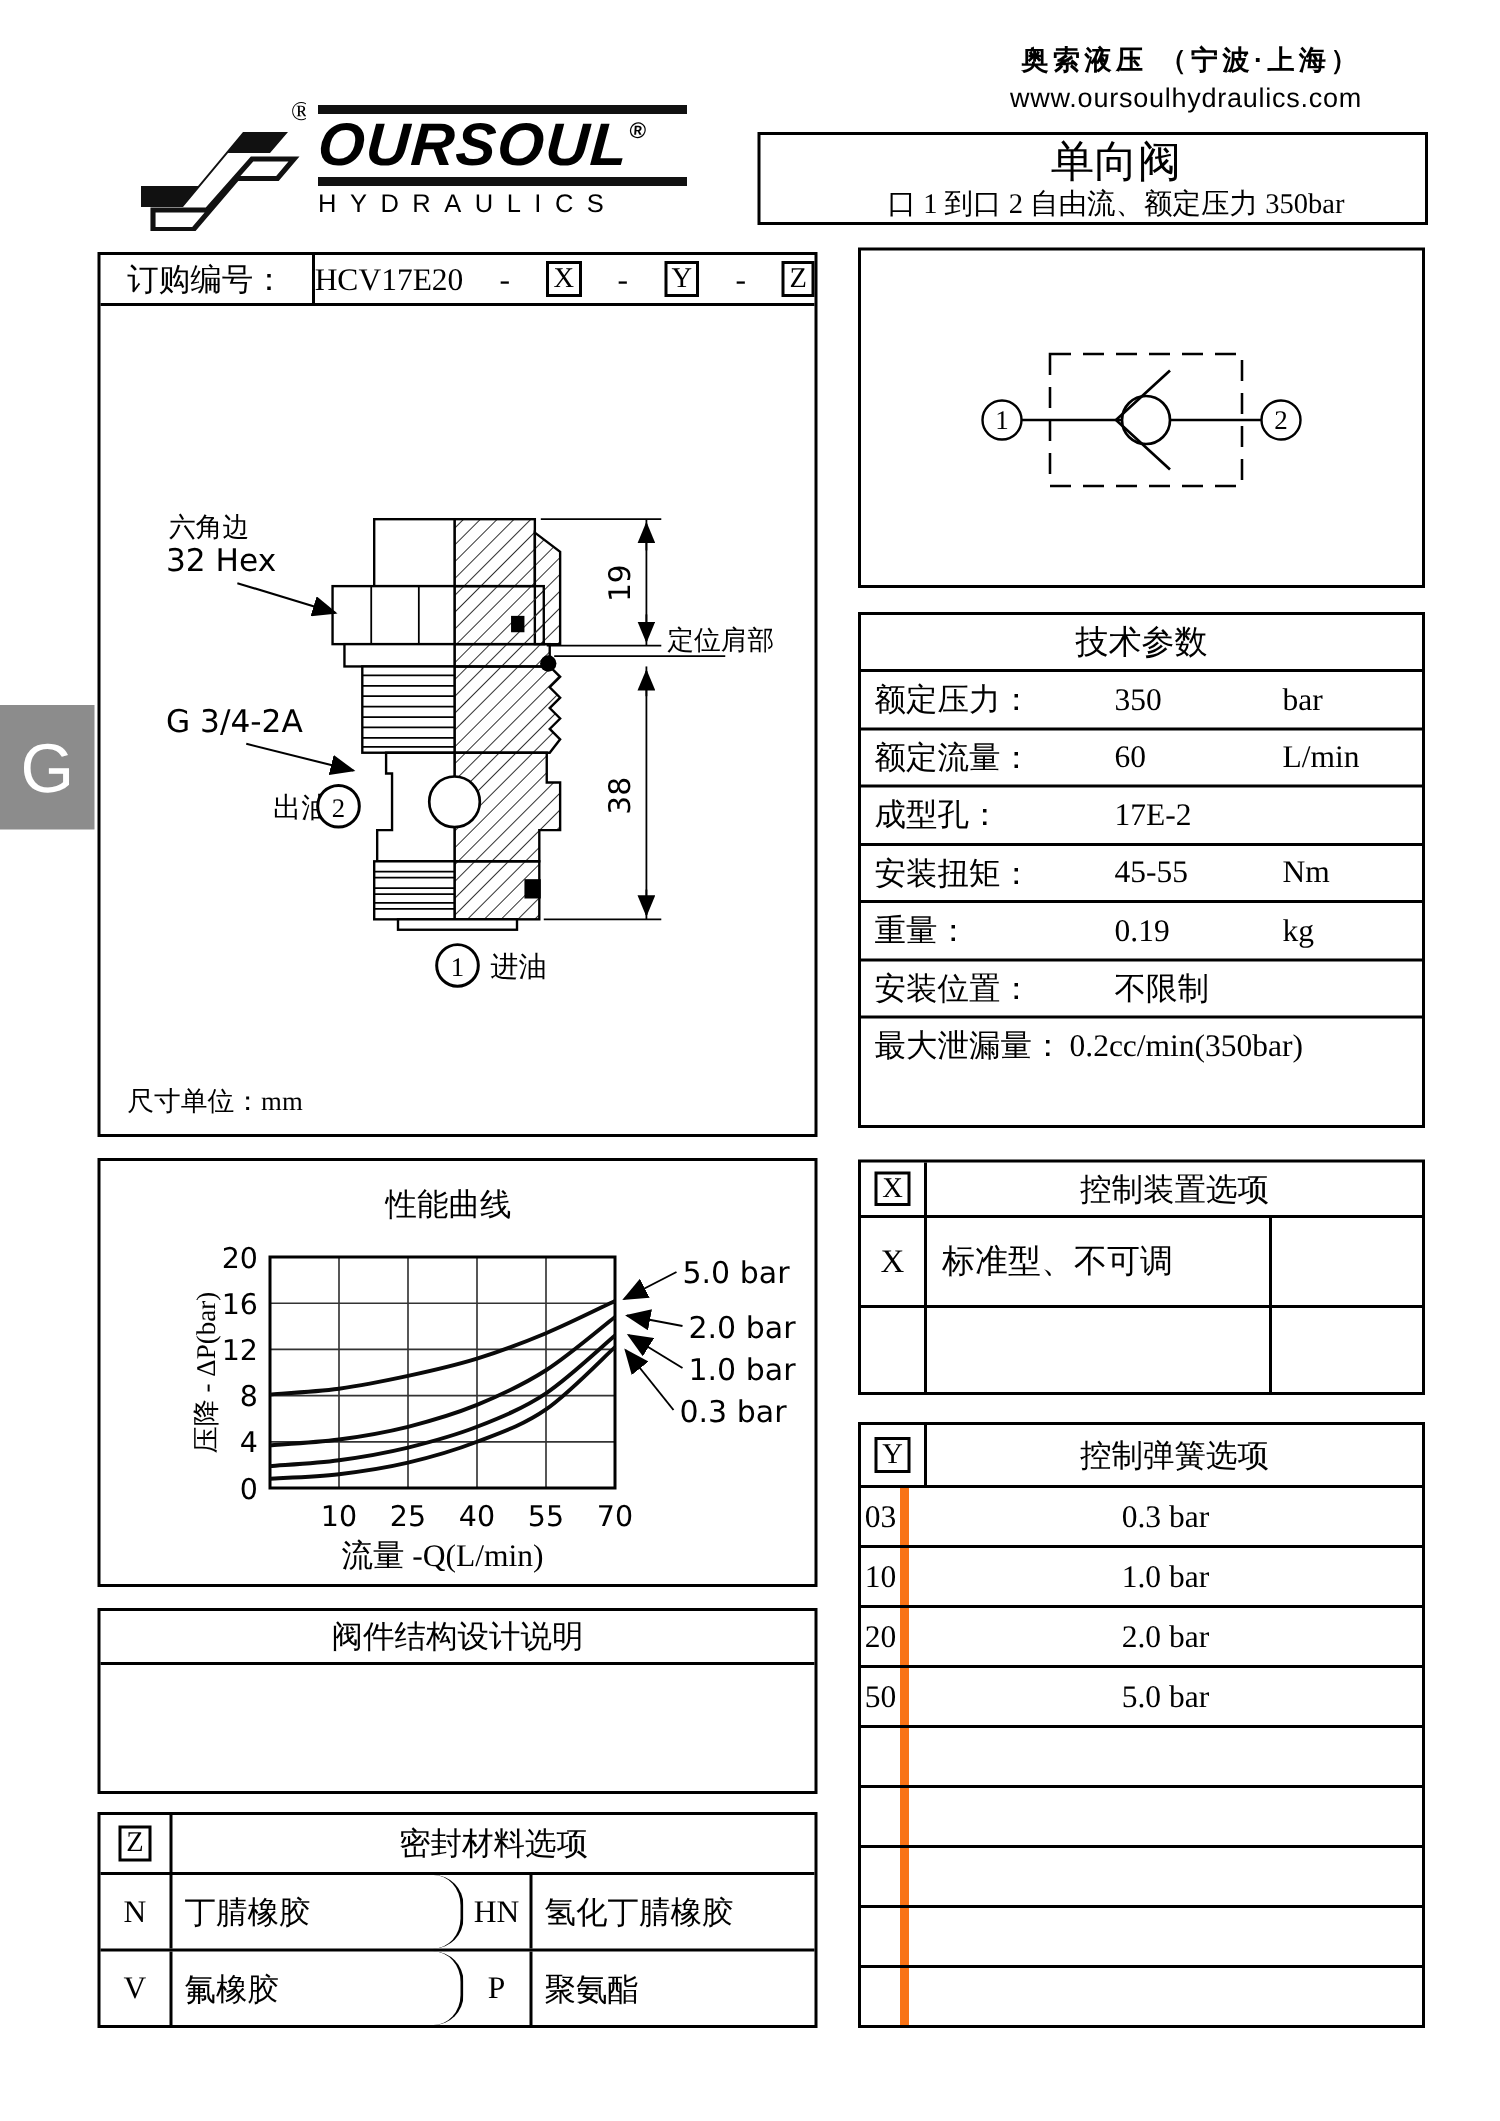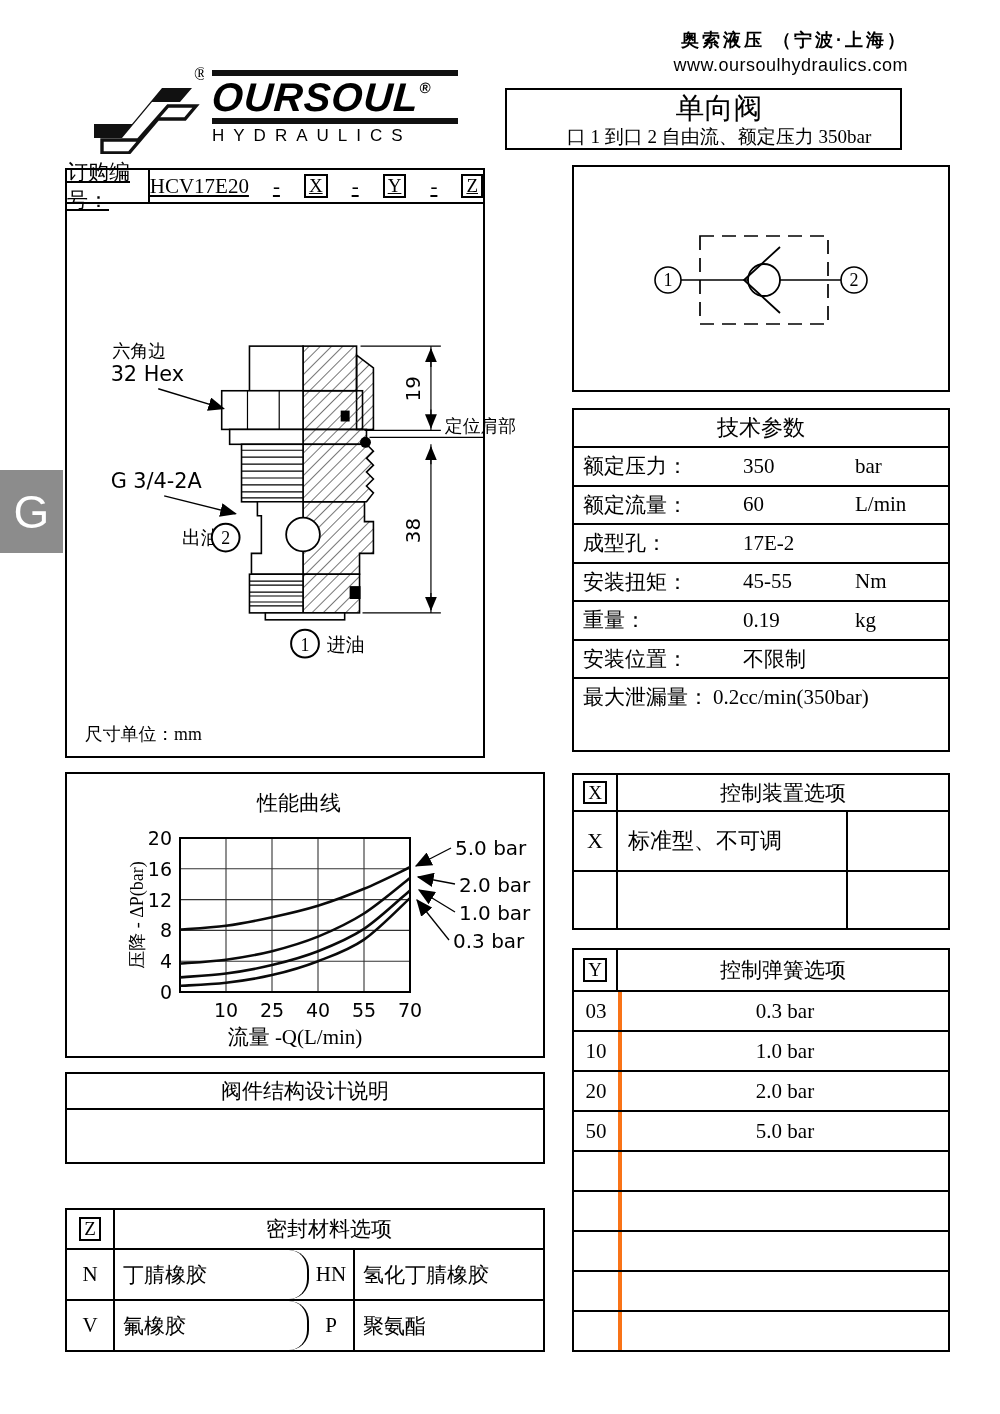--- a/index.html
+++ b/index.html
@@ -15,43 +15,43 @@
   .wm-bar { height:6px; background:#111; width:246px; }
   .wm-name { font-family:"Liberation Sans","DejaVu Sans",sans-serif; font-style:italic; font-weight:900;
              font-size:40px; letter-spacing:1px; line-height:1.05; transform:skewX(-4deg); white-space:nowrap; }
   .wm-reg { font-size:15px; vertical-align:18px; font-style:normal; font-weight:700; }
   .wm-sub { font-family:"Liberation Sans","DejaVu Sans",sans-serif; font-size:17px; letter-spacing:9px;
             font-weight:500; margin-top:2px; }
   .company { right:92px; top:28px; text-align:right;
              font-family:"Liberation Sans","DejaVu Sans",sans-serif; }
   .company .cn { font-size:18px; font-weight:600; letter-spacing:3px;margin-left:36px; }
   .company .web { font-size:18px; margin-top:3px; letter-spacing:0.5px; }
-  .title-box { left:505px; top:88px; width:397px; height:62px; text-align:center;padding-left:31px; }
+  .title-box { left:505px; top:88px; width:447px; height:62px; text-align:center;padding-left:31px; }
   .title-main { font-size:29px; line-height:34px; margin-top:1px; }
   .title-sub { font-size:19px; line-height:24px; }
 
   
   .gtab { left:0; top:470px; width:63px; height:83px; background:#8c8c8c; color:#fff;
           display:flex; align-items:center; justify-content:center;
           font-family:"Liberation Sans","DejaVu Sans",sans-serif; font-size:46px; }
 
   
-  .order-draw { left:65px; top:168px; width:420px; height:590px;text-decoration:underline; }
+  .order-draw { left:65px; top:168px; width:480px; height:590px; }
   .order-row { display:flex; height:34px; border-bottom:2px solid #000; font-size:21px; }
   .order-label { width:190px; border-right:2px solid #000; display:flex; align-items:center; justify-content:center; }
   .order-model { flex:1; display:flex; align-items:center; justify-content:center; gap:24px; }
   .boxed { display:inline-block; border:2px solid #000; padding:0 3px; line-height:1.05; font-size:19px; }
   .drawsvg { width:476px; height:552px; display:block; }
 
   
   .chart-box { left:65px; top:772px; width:480px; height:286px; }
   .chart-box svg { width:476px; height:282px; display:block; }
 
   
-  .notes-box { left:65px; top:1072px; width:480px; height:92px; }
+  .notes-box { left:65px; top:1072px; width:480px; height:124px; }
   .notes-title { height:36px; border-bottom:2px solid #000; display:flex; align-items:center; justify-content:center; font-size:21px; }
   .notes-body { height:84px; }
 
   
   .z-table { left:65px; top:1208px; width:480px; height:144px; }
   .z-head { display:flex; height:38px; }
   .z-head .c1 { width:48px; border-right:2px solid #000; display:flex; align-items:center; justify-content:center; }
   .z-head .ttl { flex:1; display:flex; align-items:center; justify-content:center; font-size:21px; }
   .z-row { display:flex; height:51px; border-top:2px solid #000; font-size:21px; }
   .z-row .code { width:48px; border-right:2px solid #000; display:flex; align-items:center; justify-content:center; }
@@ -81,21 +81,21 @@
   .x-row.r2 { height:58px; }
   .x-row .code { width:44px; border-right:2px solid #000; display:flex; align-items:center; justify-content:center; }
   .x-row .desc { flex:1; display:flex; align-items:center; padding-left:10px; }
   .x-row .note { width:102px; border-left:2px solid #000; }
 
   .y-table { left:572px; top:948px; width:378px; height:404px; }
   .y-head { display:flex; height:40px; }
   .y-head .c1 { width:44px; border-right:2px solid #000; display:flex; align-items:center; justify-content:center; }
   .y-head .ttl { flex:1; display:flex; align-items:center; justify-content:center; font-size:21px; }
   .y-row { display:flex; height:40px; border-top:2px solid #000; font-size:21px; }
-  .y-row .code { width:48px; border-right:4px solid #f97316; display:flex; align-items:center; justify-content:center; }
+  .y-row .code { width:32px; border-right:6px solid #f97316; display:flex; align-items:center; justify-content:center; }
   .y-row .desc { flex:1; display:flex; align-items:center; justify-content:center; }
 
   .footer { left:0; top:1364px; width:1000px; text-align:center;
             font-family:"Liberation Sans","DejaVu Sans",sans-serif; font-size:22px;margin-top:48px; }
 
   
   text { fill:#000; stroke:none; }
   .t-cn  { font-family:"Liberation Serif","DejaVu Serif",serif; font-size:18px; }
   .t-cn19{ font-family:"Liberation Serif","DejaVu Serif",serif; font-size:19px; }
   .t-sans{ font-family:"DejaVu Sans","Liberation Sans",sans-serif; font-size:21px; }

